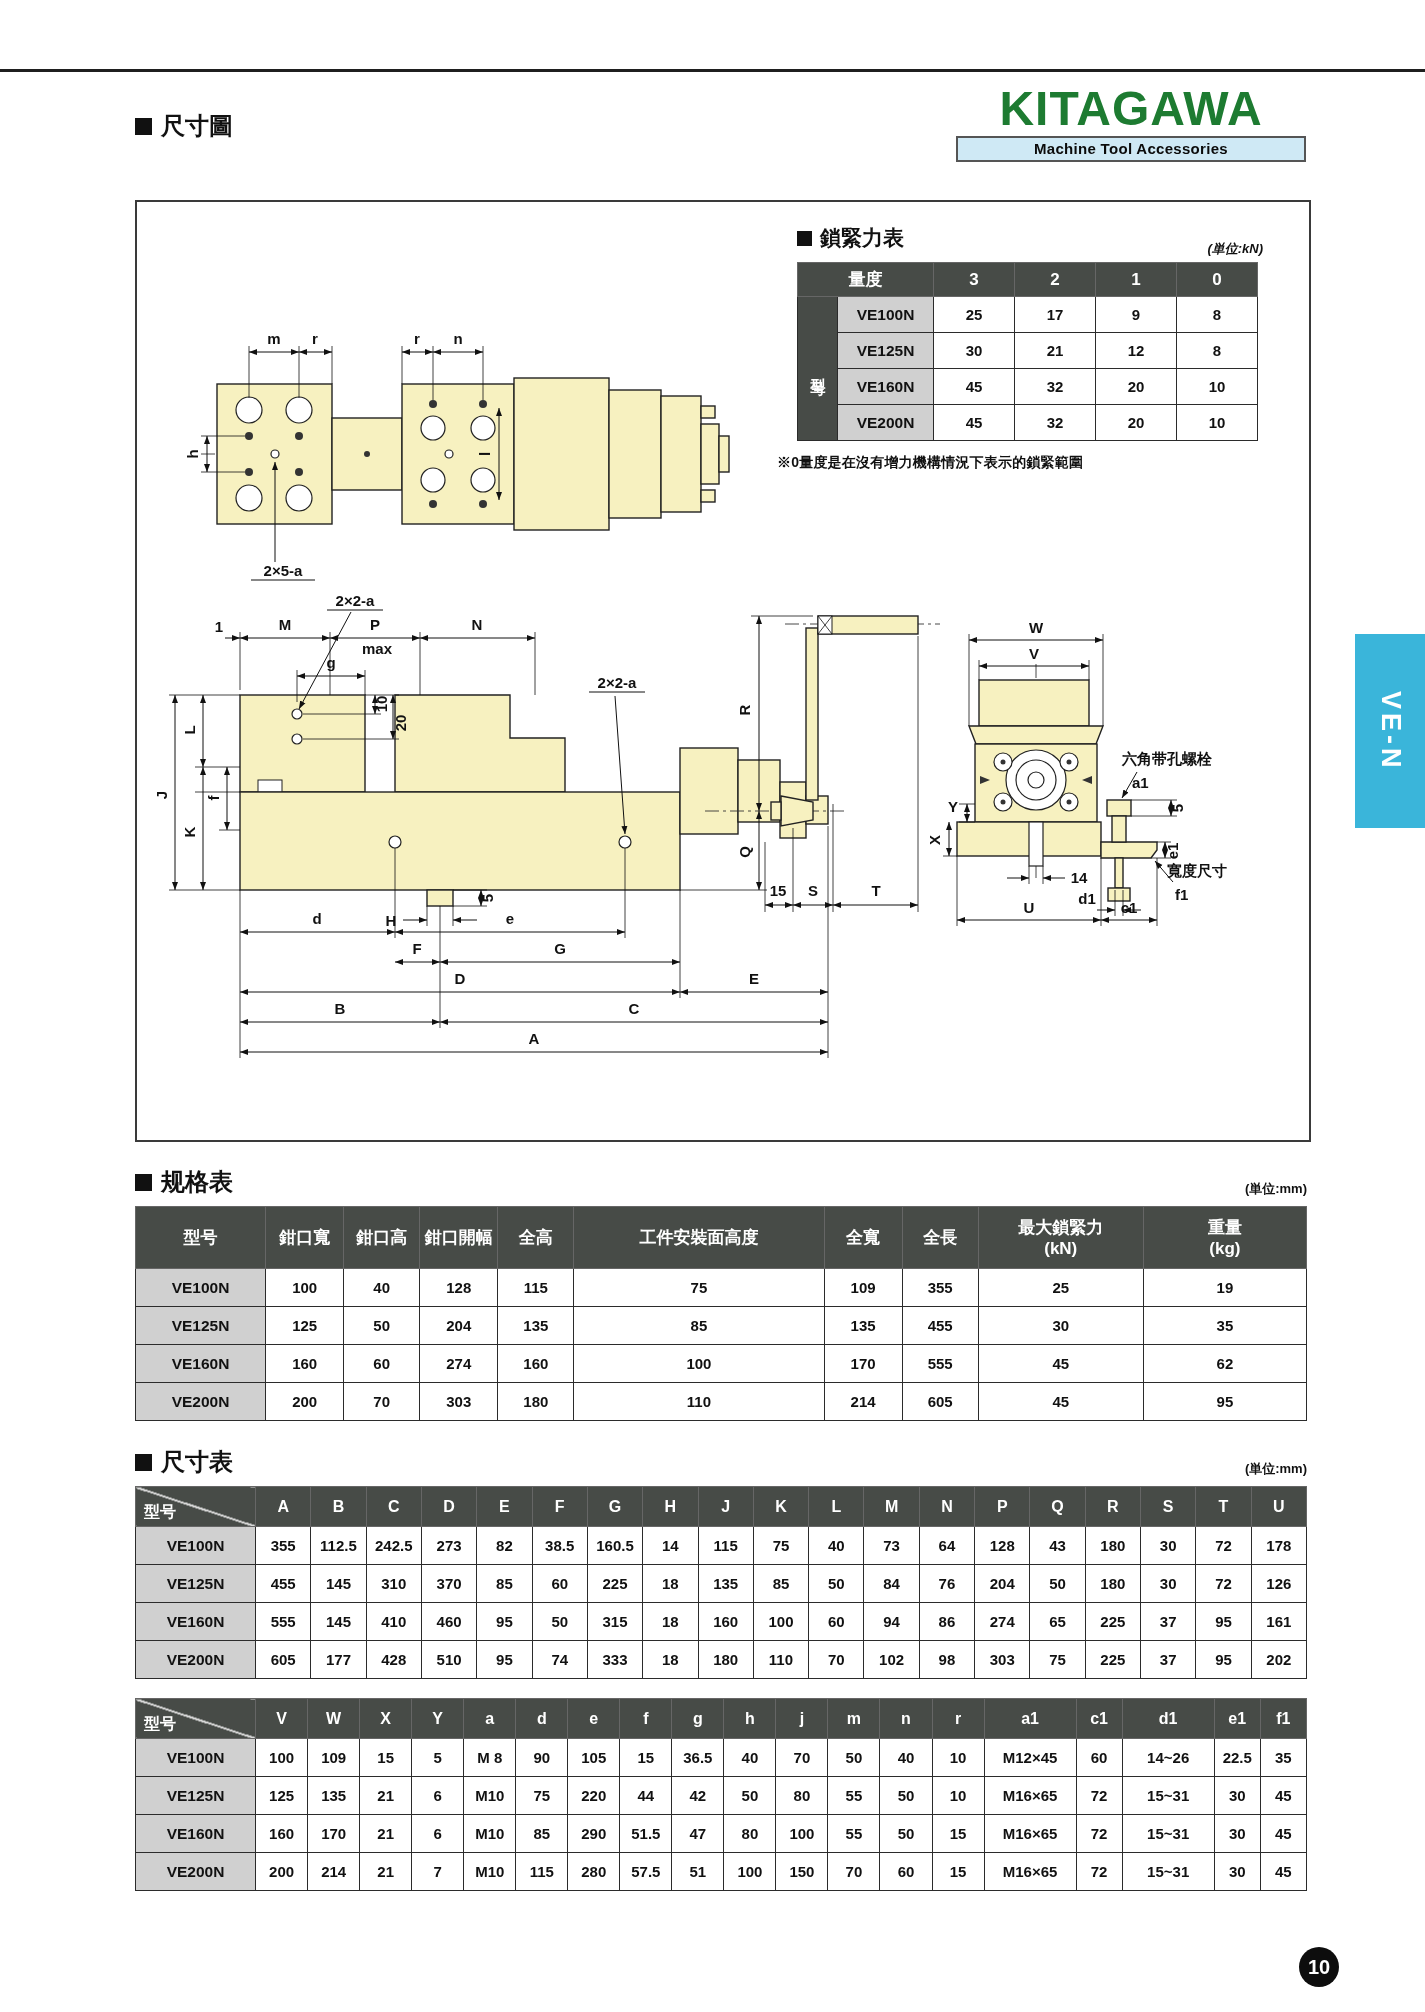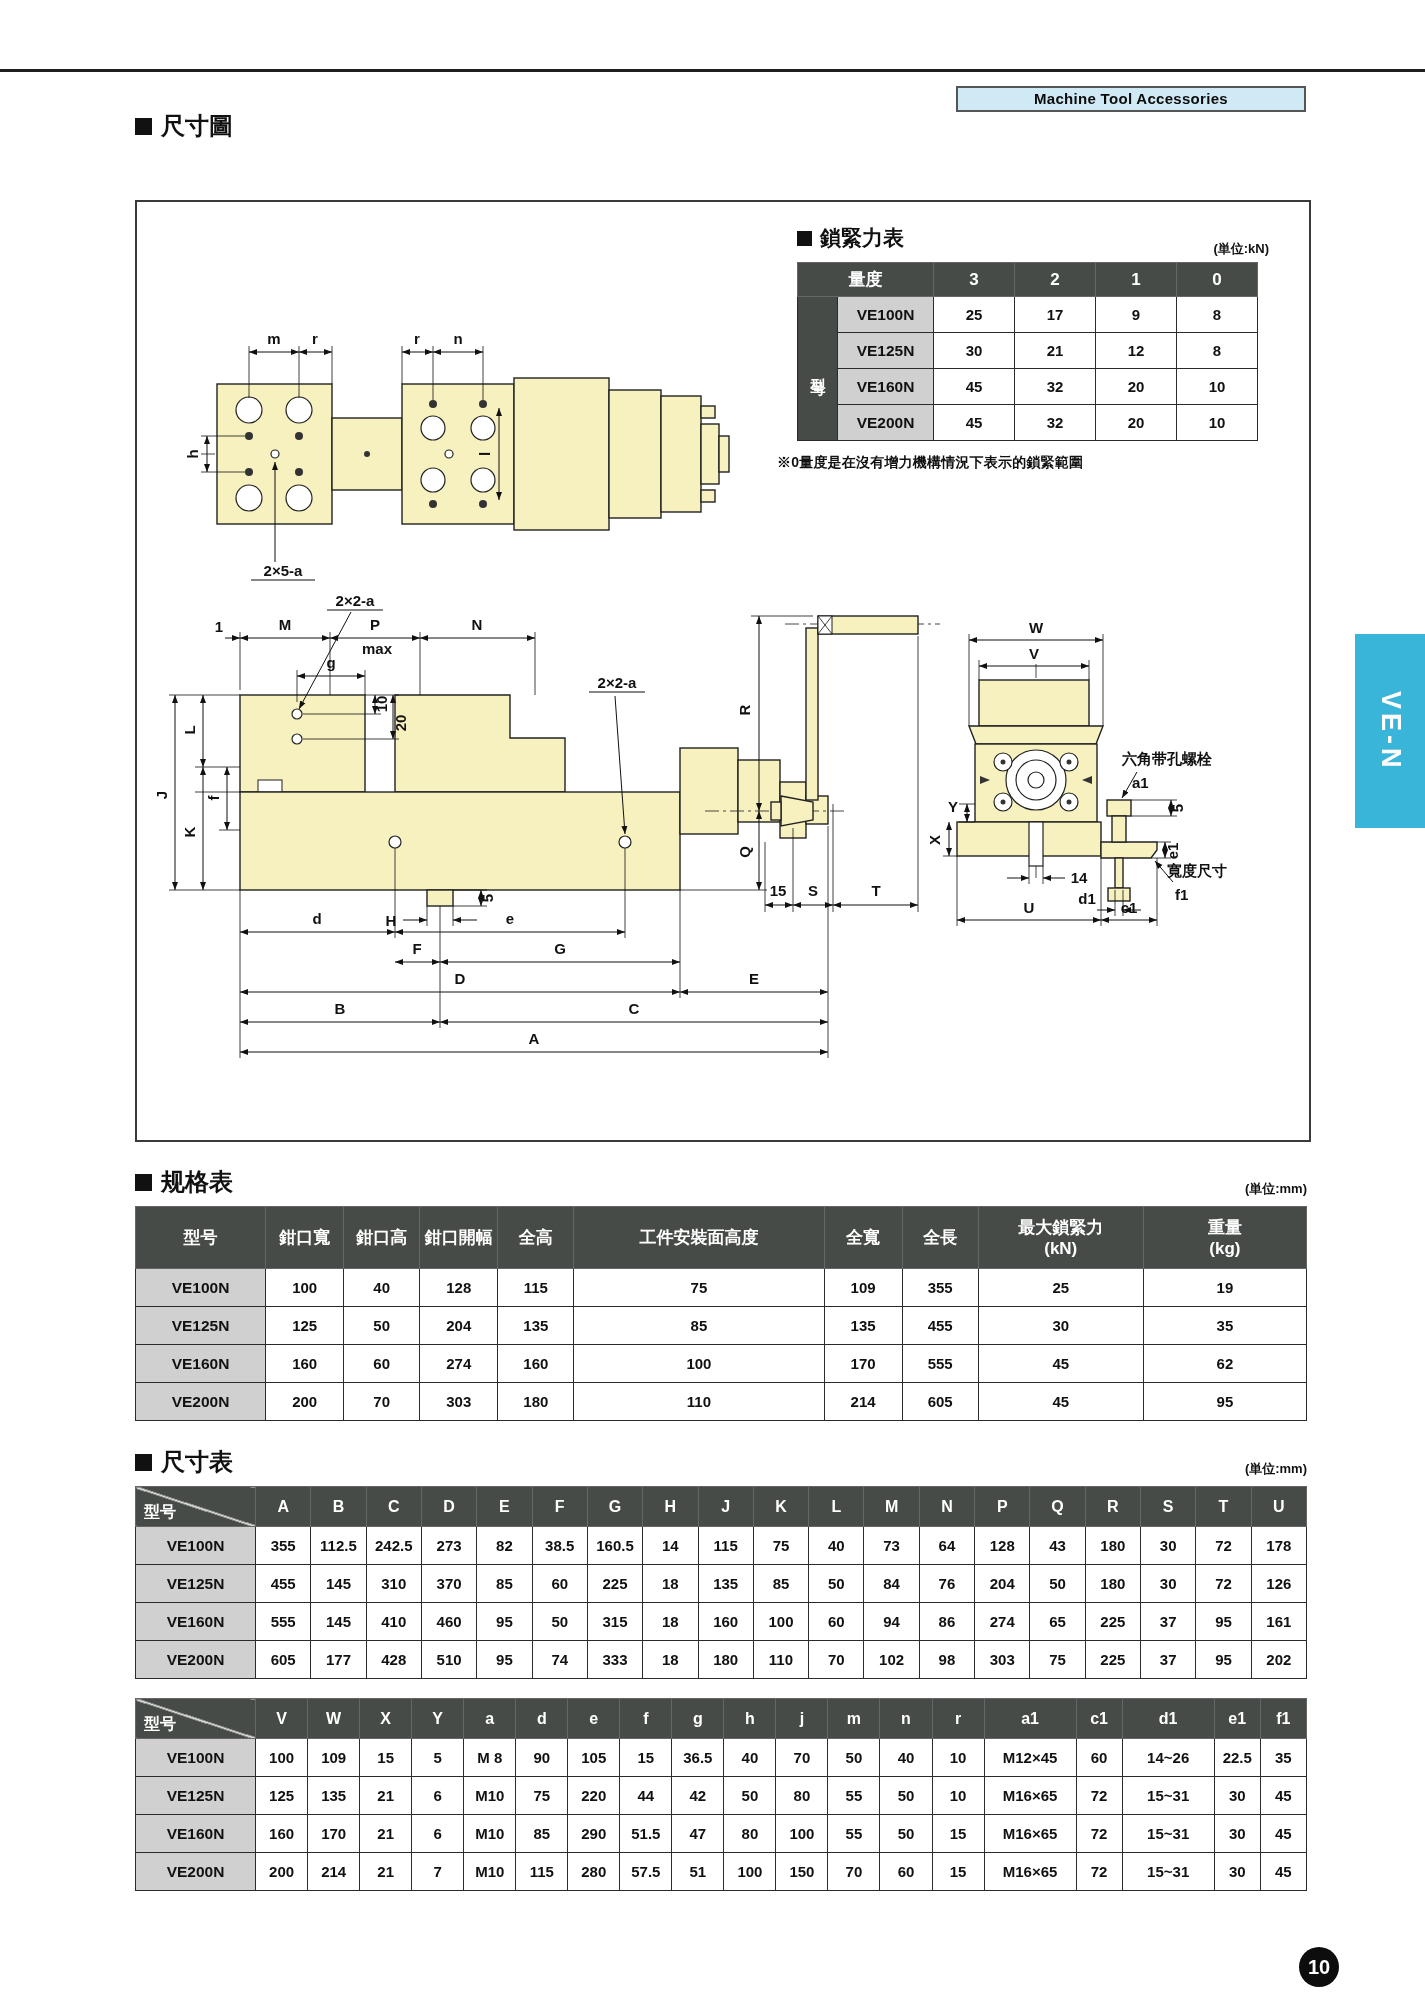--- a/index.html
+++ b/index.html
@@ -11,21 +11,21 @@
   .logo-text{font-size:48px;font-weight:800;letter-spacing:1px;color:#1d7b31;line-height:50px;text-align:center;}
   .tagline{margin-top:2px;height:22px;line-height:22px;background:#cfe9f5;border:2px solid #555;
            font-size:15px;font-weight:bold;text-align:center;letter-spacing:.3px;color:#0b0b0b;}
   .sec-title{display:flex;align-items:center;gap:9px;font-size:24px;font-weight:bold;}
   .sq{width:17px;height:17px;background:#111;flex:0 0 auto;}
   .sq.small{width:15px;height:15px;}
   .unit-label{font-size:13px;font-weight:bold;}
   .title1{left:135px;top:110px;}
   .diagram-box{left:135px;top:152px;width:1172px;height:938px;border:2px solid #3a3a3a;background:#fff;margin-top:48px;}
   .force-title{left:660px;top:22px;font-size:21px;gap:8px;}
-  .force-unit{right:40px;top:38px;}
+  .force-unit{right:46px;top:38px;font-style:italic;}
   .force-note{left:640px;top:252px;font-size:14px;font-weight:600;letter-spacing:.2px;}
   .callout{font-size:15px;font-weight:bold;z-index:3;white-space:nowrap;}
   table{border-collapse:collapse;table-layout:fixed;background:#fff;}
   th,td{border:1px solid #2b2b2b;text-align:center;vertical-align:middle;overflow:hidden;padding:0;}
   thead th{background:#474b47;color:#fff;font-weight:bold;font-size:17px;white-space:pre-line;border-color:#666;}
   tbody td{font-size:15px;font-weight:700;}
   td.model-cell{background:#d0d0d0;font-size:15.5px;}
   table.frame{border:1px solid #fca5a5;}
   #force-table{left:660px;top:60px;width:460px;}
   #force-table thead tr{height:34px;}
@@ -59,20 +59,21 @@
   line.cl{stroke:#333;stroke-width:.9;stroke-dasharray:14 4 3 4;}
   line.ul{stroke:#111;stroke-width:1;}
   text.dl{font-family:"Liberation Sans",sans-serif;font-size:15px;font-weight:bold;fill:#111;text-anchor:middle;}
 </style>
 </head>
 <body>
 
 <div class="abs top-rule"></div>
 
 <div class="abs logo-block">
+  <div class="logo-text">KITAGAWA</div>
   <div class="tagline">Machine Tool Accessories</div>
 </div>
 
 <div class="abs sec-title title1">
   <span class="sq"></span>
   <span>尺寸圖</span>
 </div>
 
 <div class="abs diagram-box">
 

